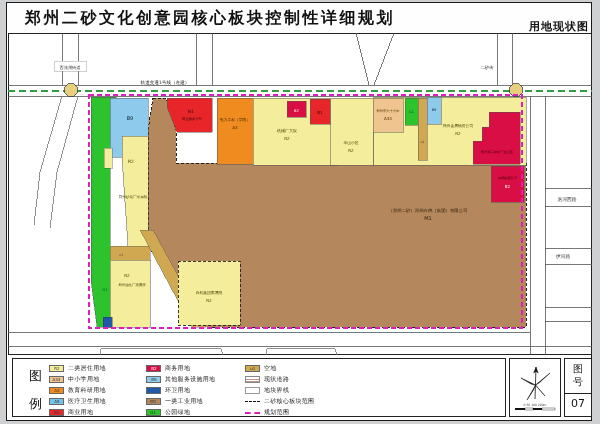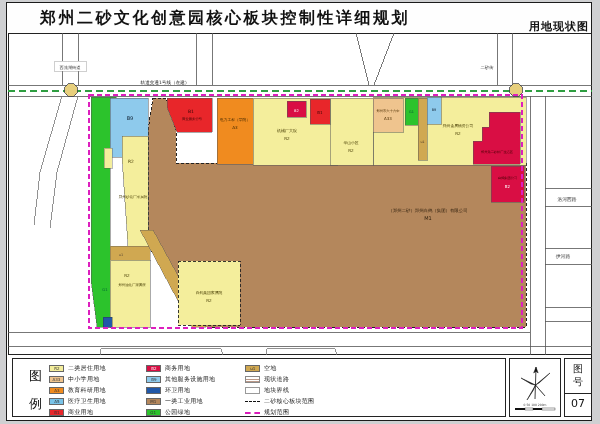--- a/index.html
+++ b/index.html
@@ -54,21 +54,21 @@
   }
   .fig-label{position:absolute;top:3px;left:0;width:100%;font-size:10px;line-height:13px;color:#111;}
   .fig-div{position:absolute;top:34px;left:0;width:100%;border-top:1.2px solid #222;}
   .fig-no{position:absolute;top:38px;left:0;width:100%;font-size:11px;color:#111;}
 </style>
 </head>
 <body>
 
 <div class="sheet">
 
-  <div class="hdr-title" style="left:33px;top:5px;">郑州二砂文化创意园核心板块控制性详细规划</div>
+  <div class="hdr-title" style="left:18px;top:5px;">郑州二砂文化创意园核心板块控制性详细规划</div>
   <div class="hdr-right" style="left:522px;top:16px;">用地现状图</div>
 </div>
 
 <div class="map-frame"></div>
 <svg style="position:absolute;left:8px;top:33px;" width="584" height="322" viewBox="8 33 584 322" shape-rendering="crispEdges">
 
   <g stroke="#555" stroke-width="0.8" fill="none">
     <path d="M8,85 H592 M8,96 H592"></path>
     <path d="M62,33 V85 M78,33 V85"></path>
     <path d="M62,96 L40,172 M78,96 L57,172 M40,172 L34,225 M57,172 L50,228" stroke="#777"></path>

